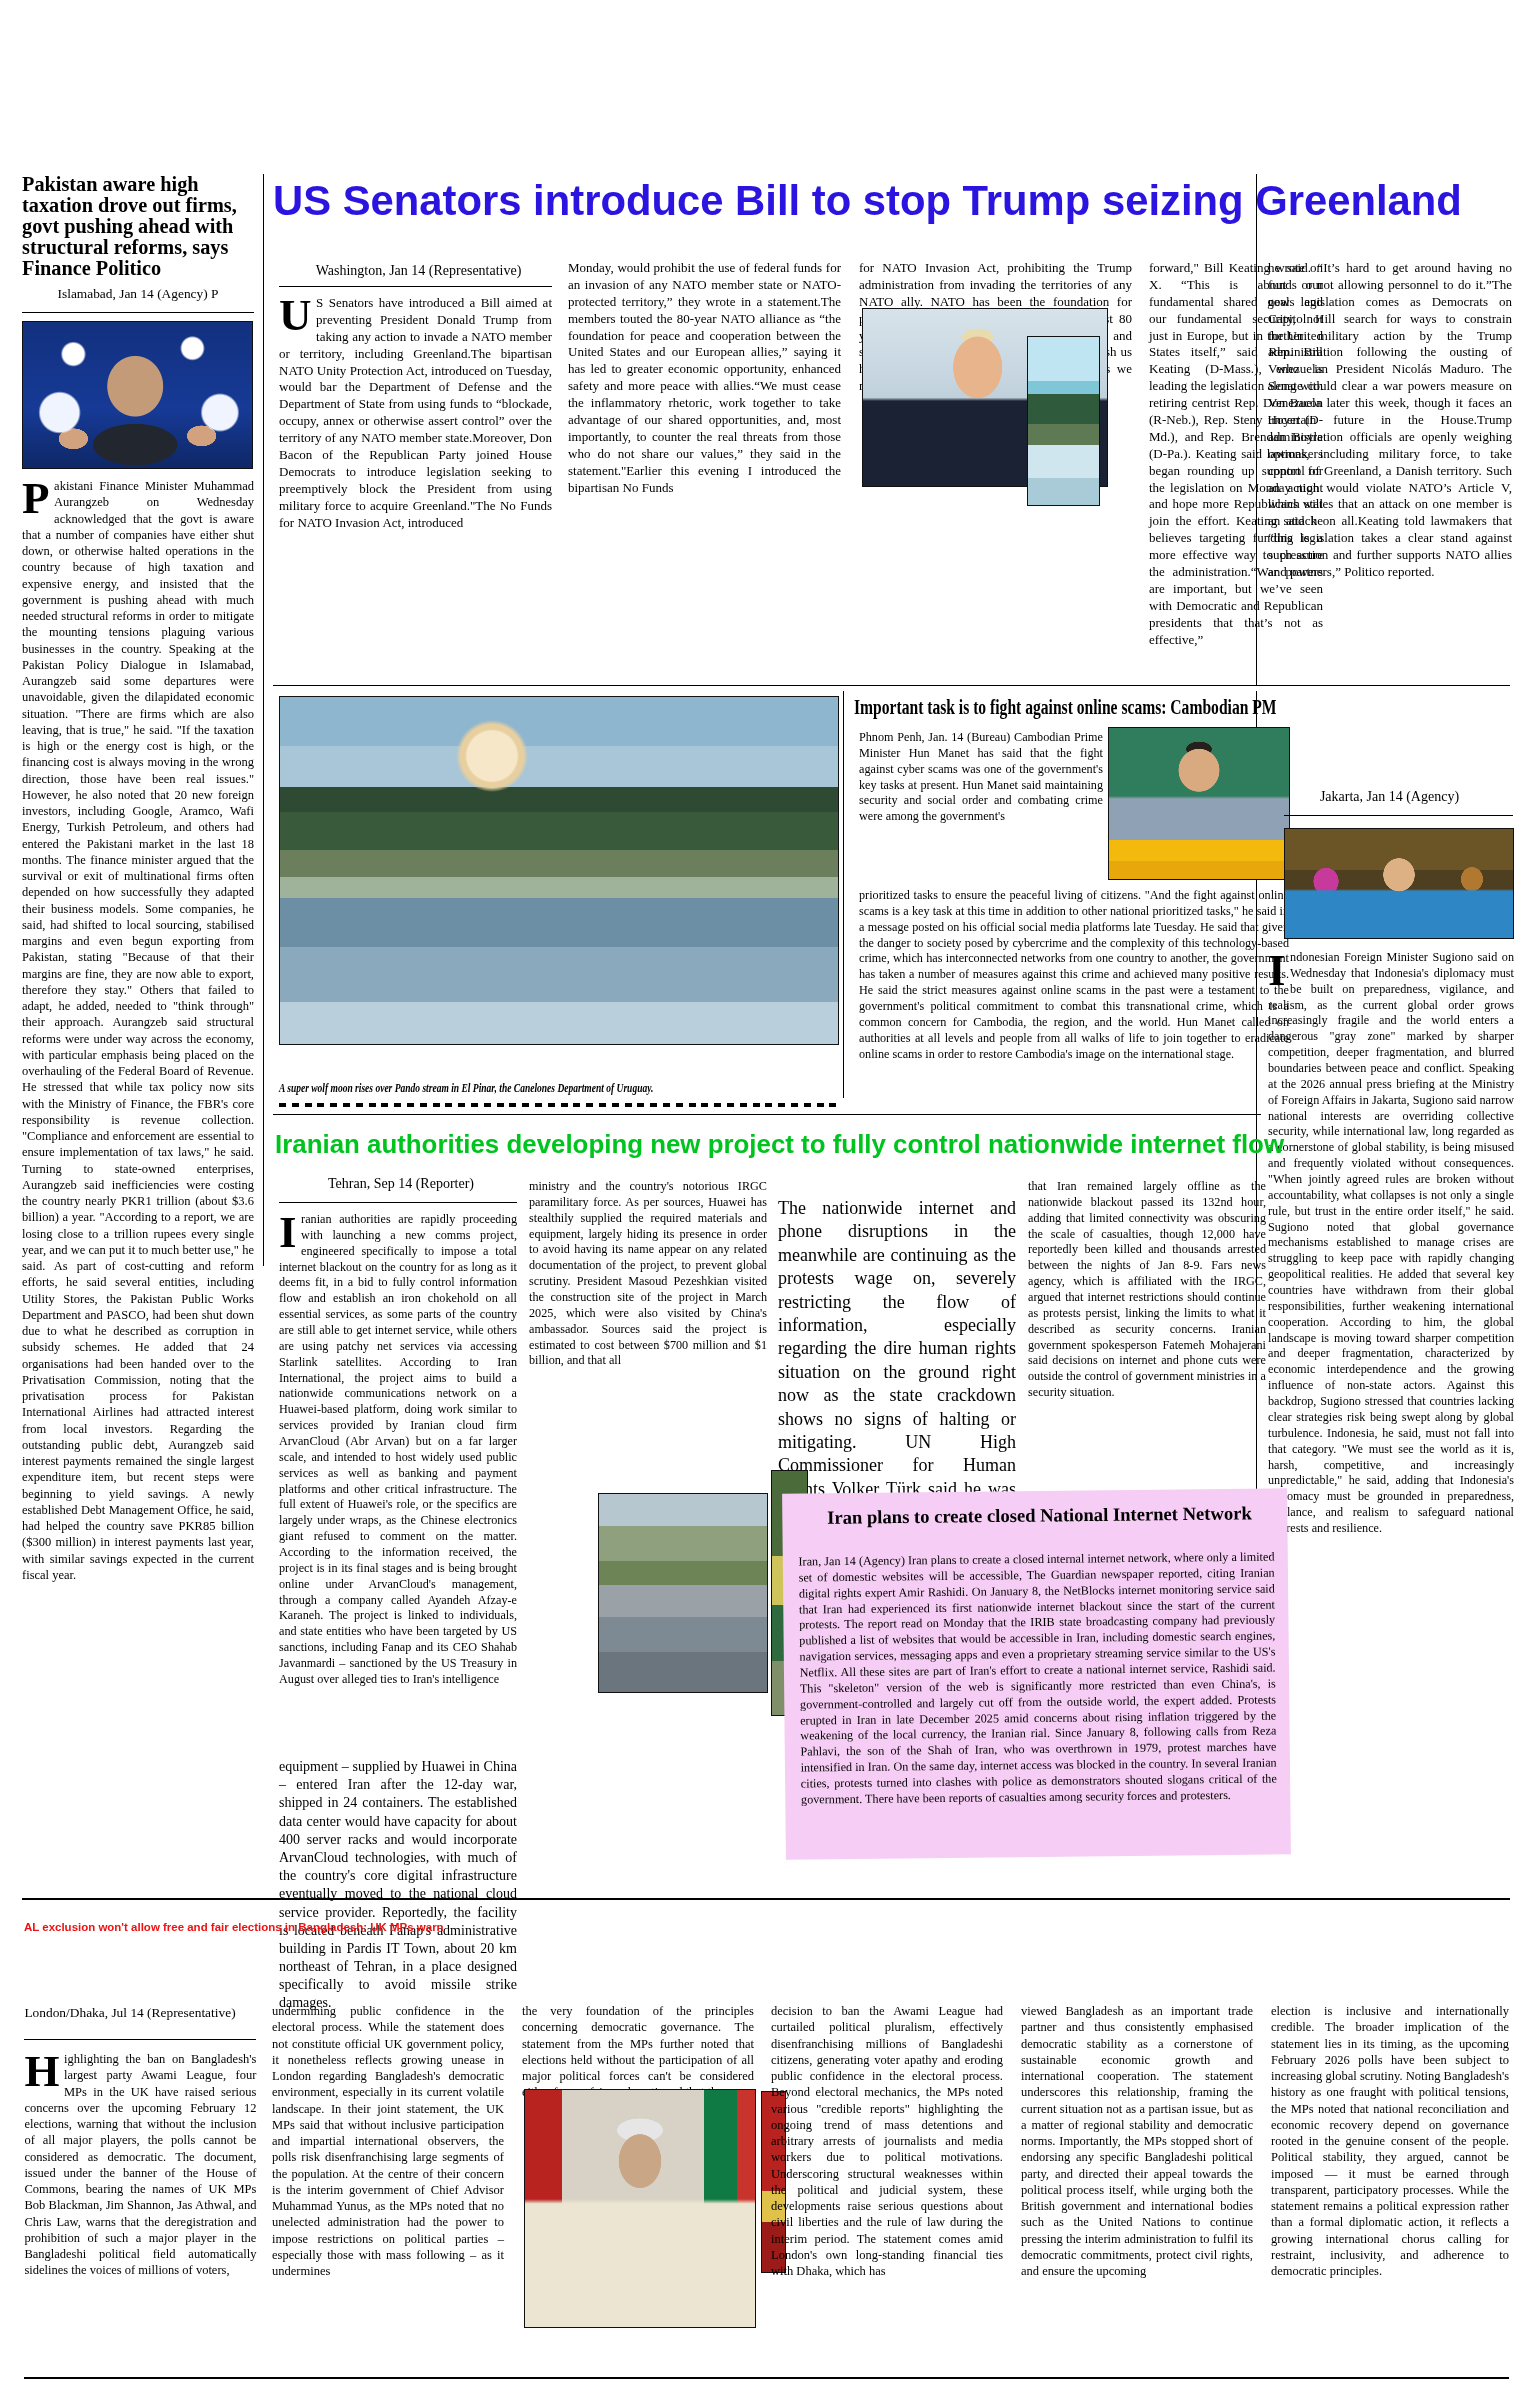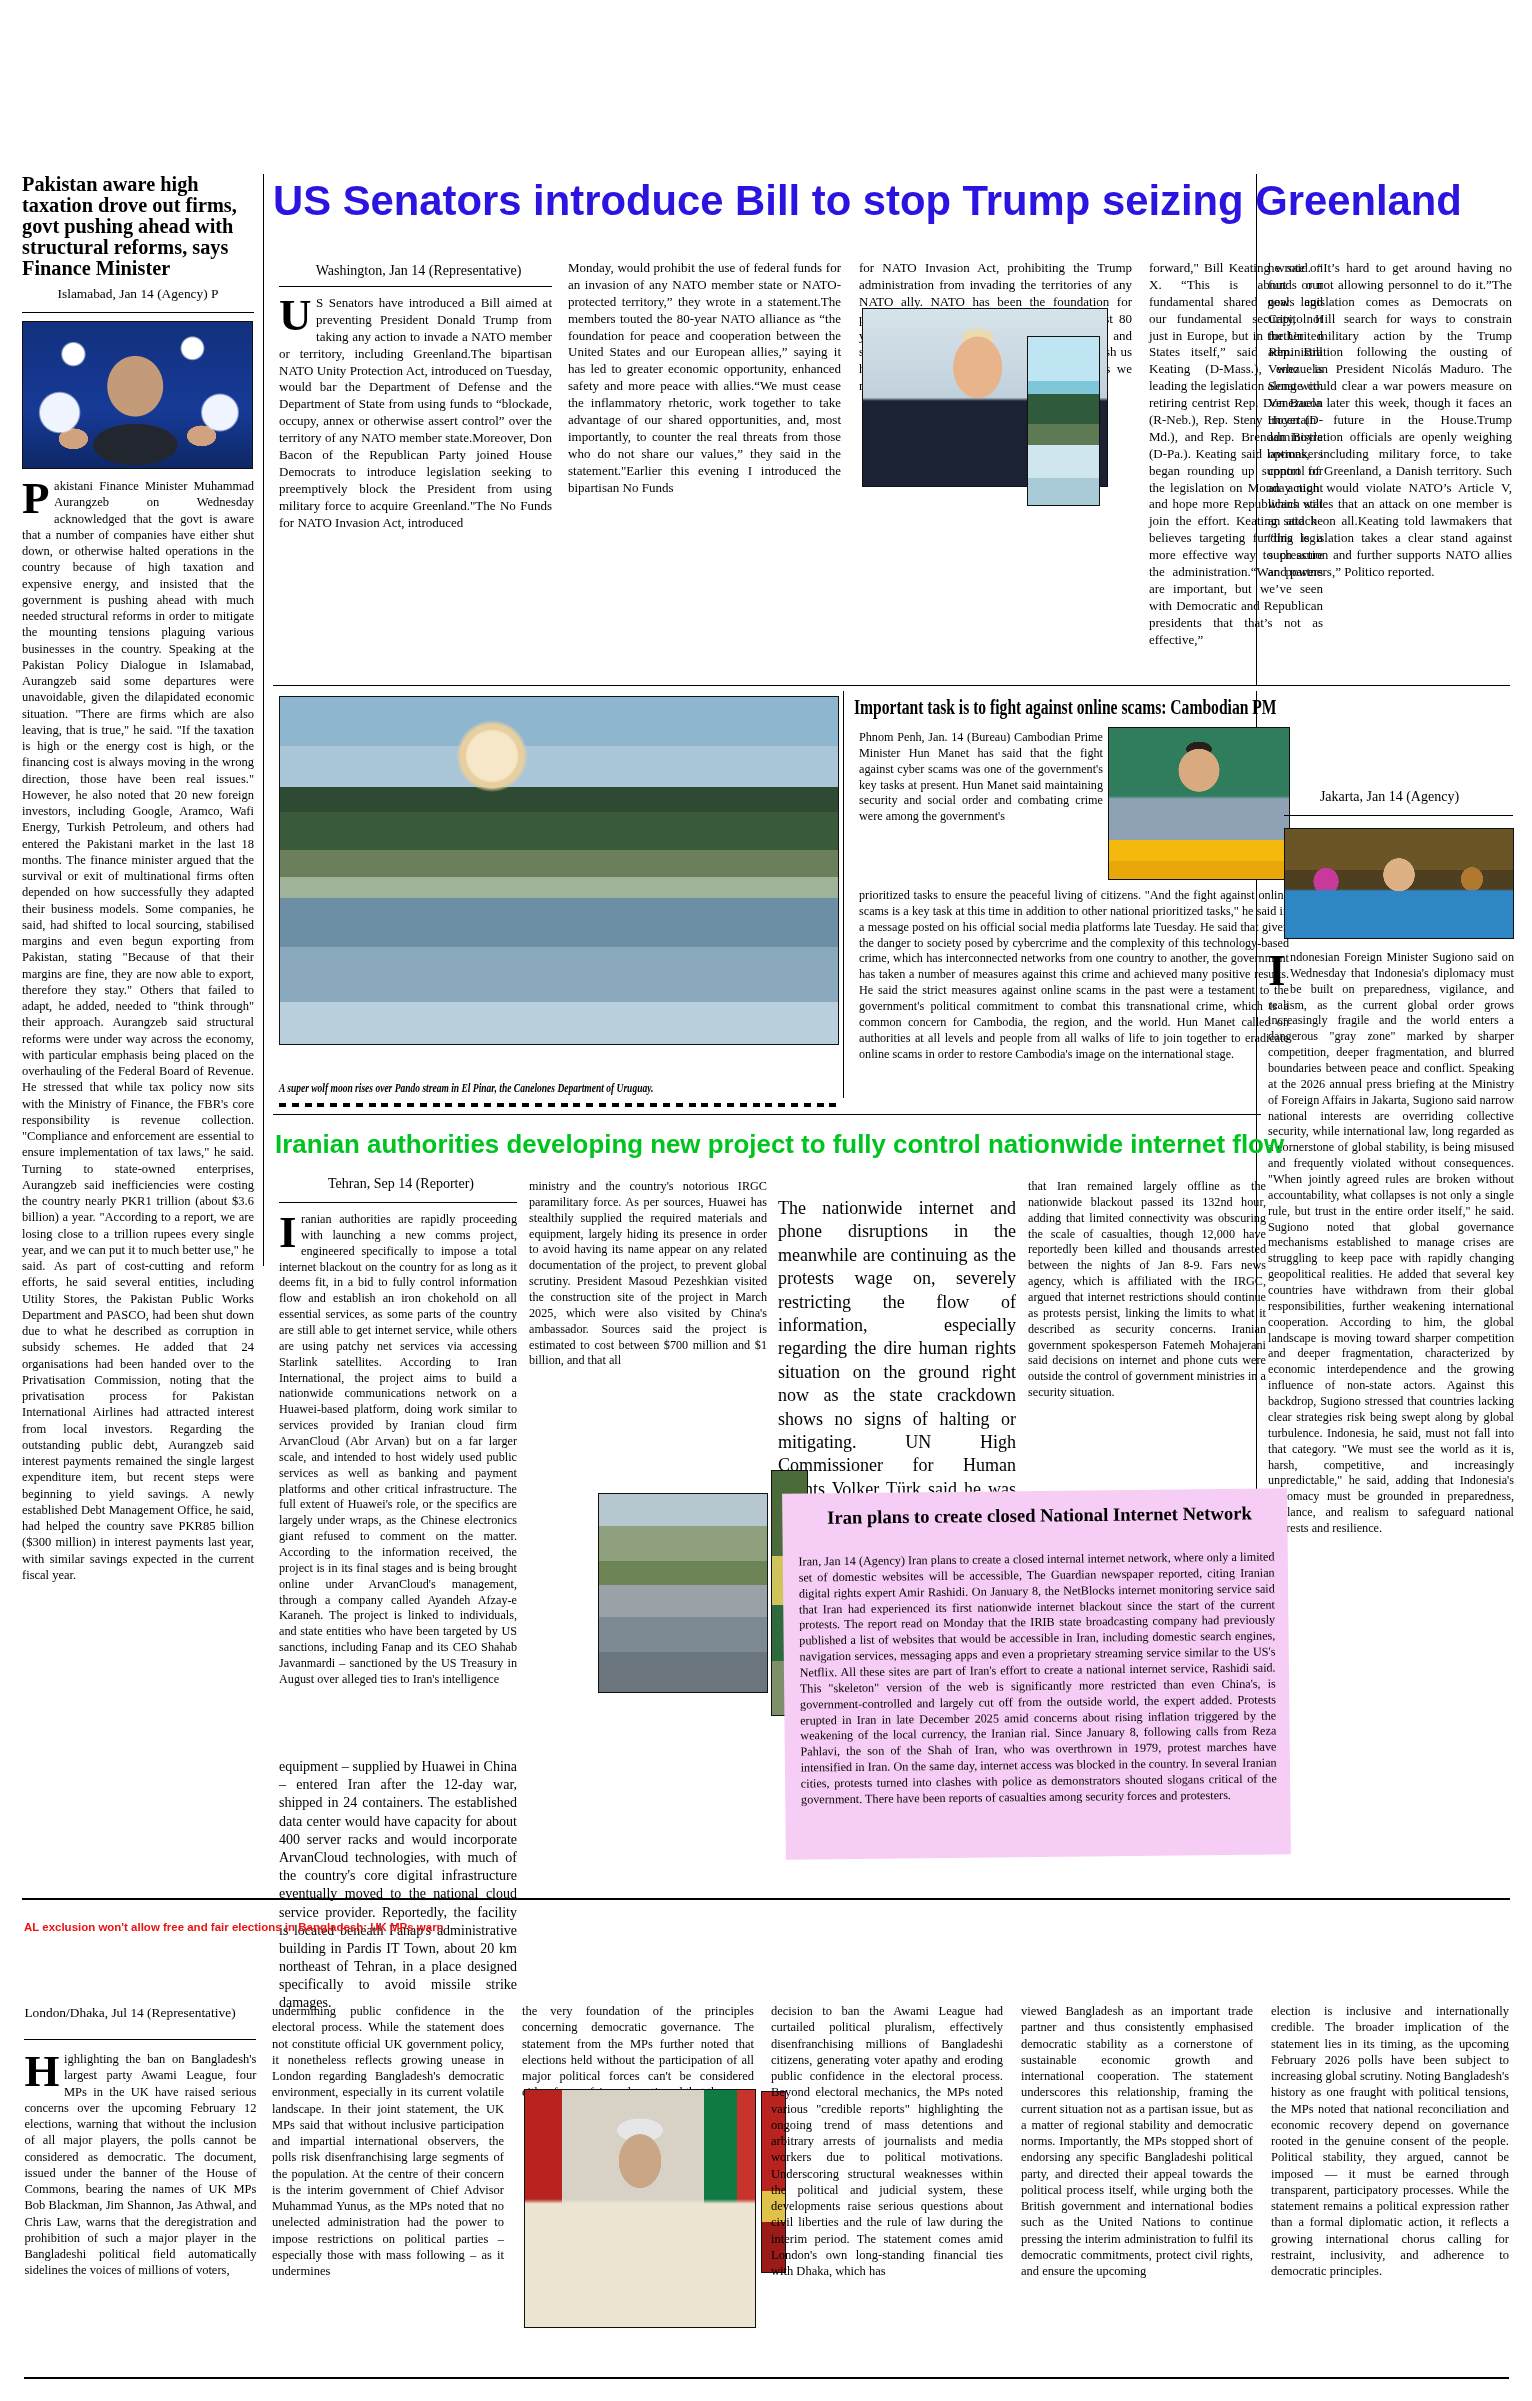--- a/index.html
+++ b/index.html
@@ -187,21 +187,21 @@
 
 
   <div class="vsep" style="left:263px;top:174px;width:1.2px;height:1092px;"></div>
   <div class="vsep" style="left:1256px;top:691px;width:1.2px;height:1162px;"></div>
   <div class="vsep" style="left:843px;top:691px;width:1.2px;height:407px;"></div>
   <div class="vsep" style="left:1256px;top:174px;width:1.2px;height:511px;"></div>
   <div style="position:absolute;left:273px;top:685px;width:1237px;height:1.2px;background:#000;"></div>
   <div style="position:absolute;left:273px;top:1114px;width:988px;height:1.2px;background:#000;"></div>
 
   <div id="pak-wrap">
-    <div id="pak-hl" class="hl">Pakistan aware high taxation drove out firms, govt pushing ahead with structural reforms, says Finance Minister</div>
+    <div id="pak-hl" class="hl">Pakistan aware high taxation drove out firms, govt pushing ahead with structural reforms, says Finance Politico</div>
     <div id="pak-dl" class="dateline">Islamabad, Jan 14 (Agency) P</div>
     <div id="pak-rule" class="rule"></div>
     <div id="pak-photo" class="photo">
         <div class="ph-shehbaz"></div>
       </div>
     <div id="pak-body" class="col dropcap">Pakistani Finance Minister Muhammad Aurangzeb on Wednesday acknowledged that the govt is aware that a number of companies have either shut down, or otherwise halted operations in the country because of high taxation and expensive energy, and insisted that the government is pushing ahead with much needed structural reforms in order to mitigate the mounting tensions plaguing various businesses in the country. Speaking at the Pakistan Policy Dialogue in Islamabad, Aurangzeb said some departures were unavoidable, given the dilapidated economic situation. "There are firms which are also leaving, that is true," he said. "If the taxation is high or the energy cost is high, or the financing cost is always moving in the wrong direction, those have been real issues." However, he also noted that 20 new foreign investors, including Google, Aramco, Wafi Energy, Turkish Petroleum, and others had entered the Pakistani market in the last 18 months. The finance minister argued that the survival or exit of multinational firms often depended on how successfully they adapted their business models. Some companies, he said, had shifted to local sourcing, stabilised margins and even begun exporting from Pakistan, stating "Because of that their margins are fine, they are now able to export, therefore they stay." Others that failed to adapt, he added, needed to "think through" their approach. Aurangzeb said structural reforms were under way across the economy, with particular emphasis being placed on the overhauling of the Federal Board of Revenue. He stressed that while tax policy now sits with the Ministry of Finance, the FBR's core responsibility is revenue collection. "Compliance and enforcement are essential to ensure implementation of tax laws," he said. Turning to state-owned enterprises, Aurangzeb said inefficiencies were costing the country nearly PKR1 trillion (about $3.6 billion) a year. "According to a report, we are losing close to a trillion rupees every single year, and we can put it to much better use," he said. As part of cost-cutting and reform efforts, he said several entities, including Utility Stores, the Pakistan Public Works Department and PASCO, had been shut down due to what he described as corruption in subsidy schemes. He added that 24 organisations had been handed over to the Privatisation Commission, noting that the privatisation process for Pakistan International Airlines had attracted interest from local investors. Regarding the outstanding public debt, Aurangzeb said interest payments remained the single largest expenditure item, but recent steps were beginning to yield savings. A newly established Debt Management Office, he said, had helped the country save PKR85 billion ($300 million) in interest payments last year, with similar savings expected in the current fiscal year.</div>
   </div>
 
   <div id="main-hl" style="white-space: nowrap;">US Senators introduce Bill to stop Trump seizing Greenland</div>
   <div id="main-dl" class="dateline">Washington, Jan 14 (Representative)</div>

